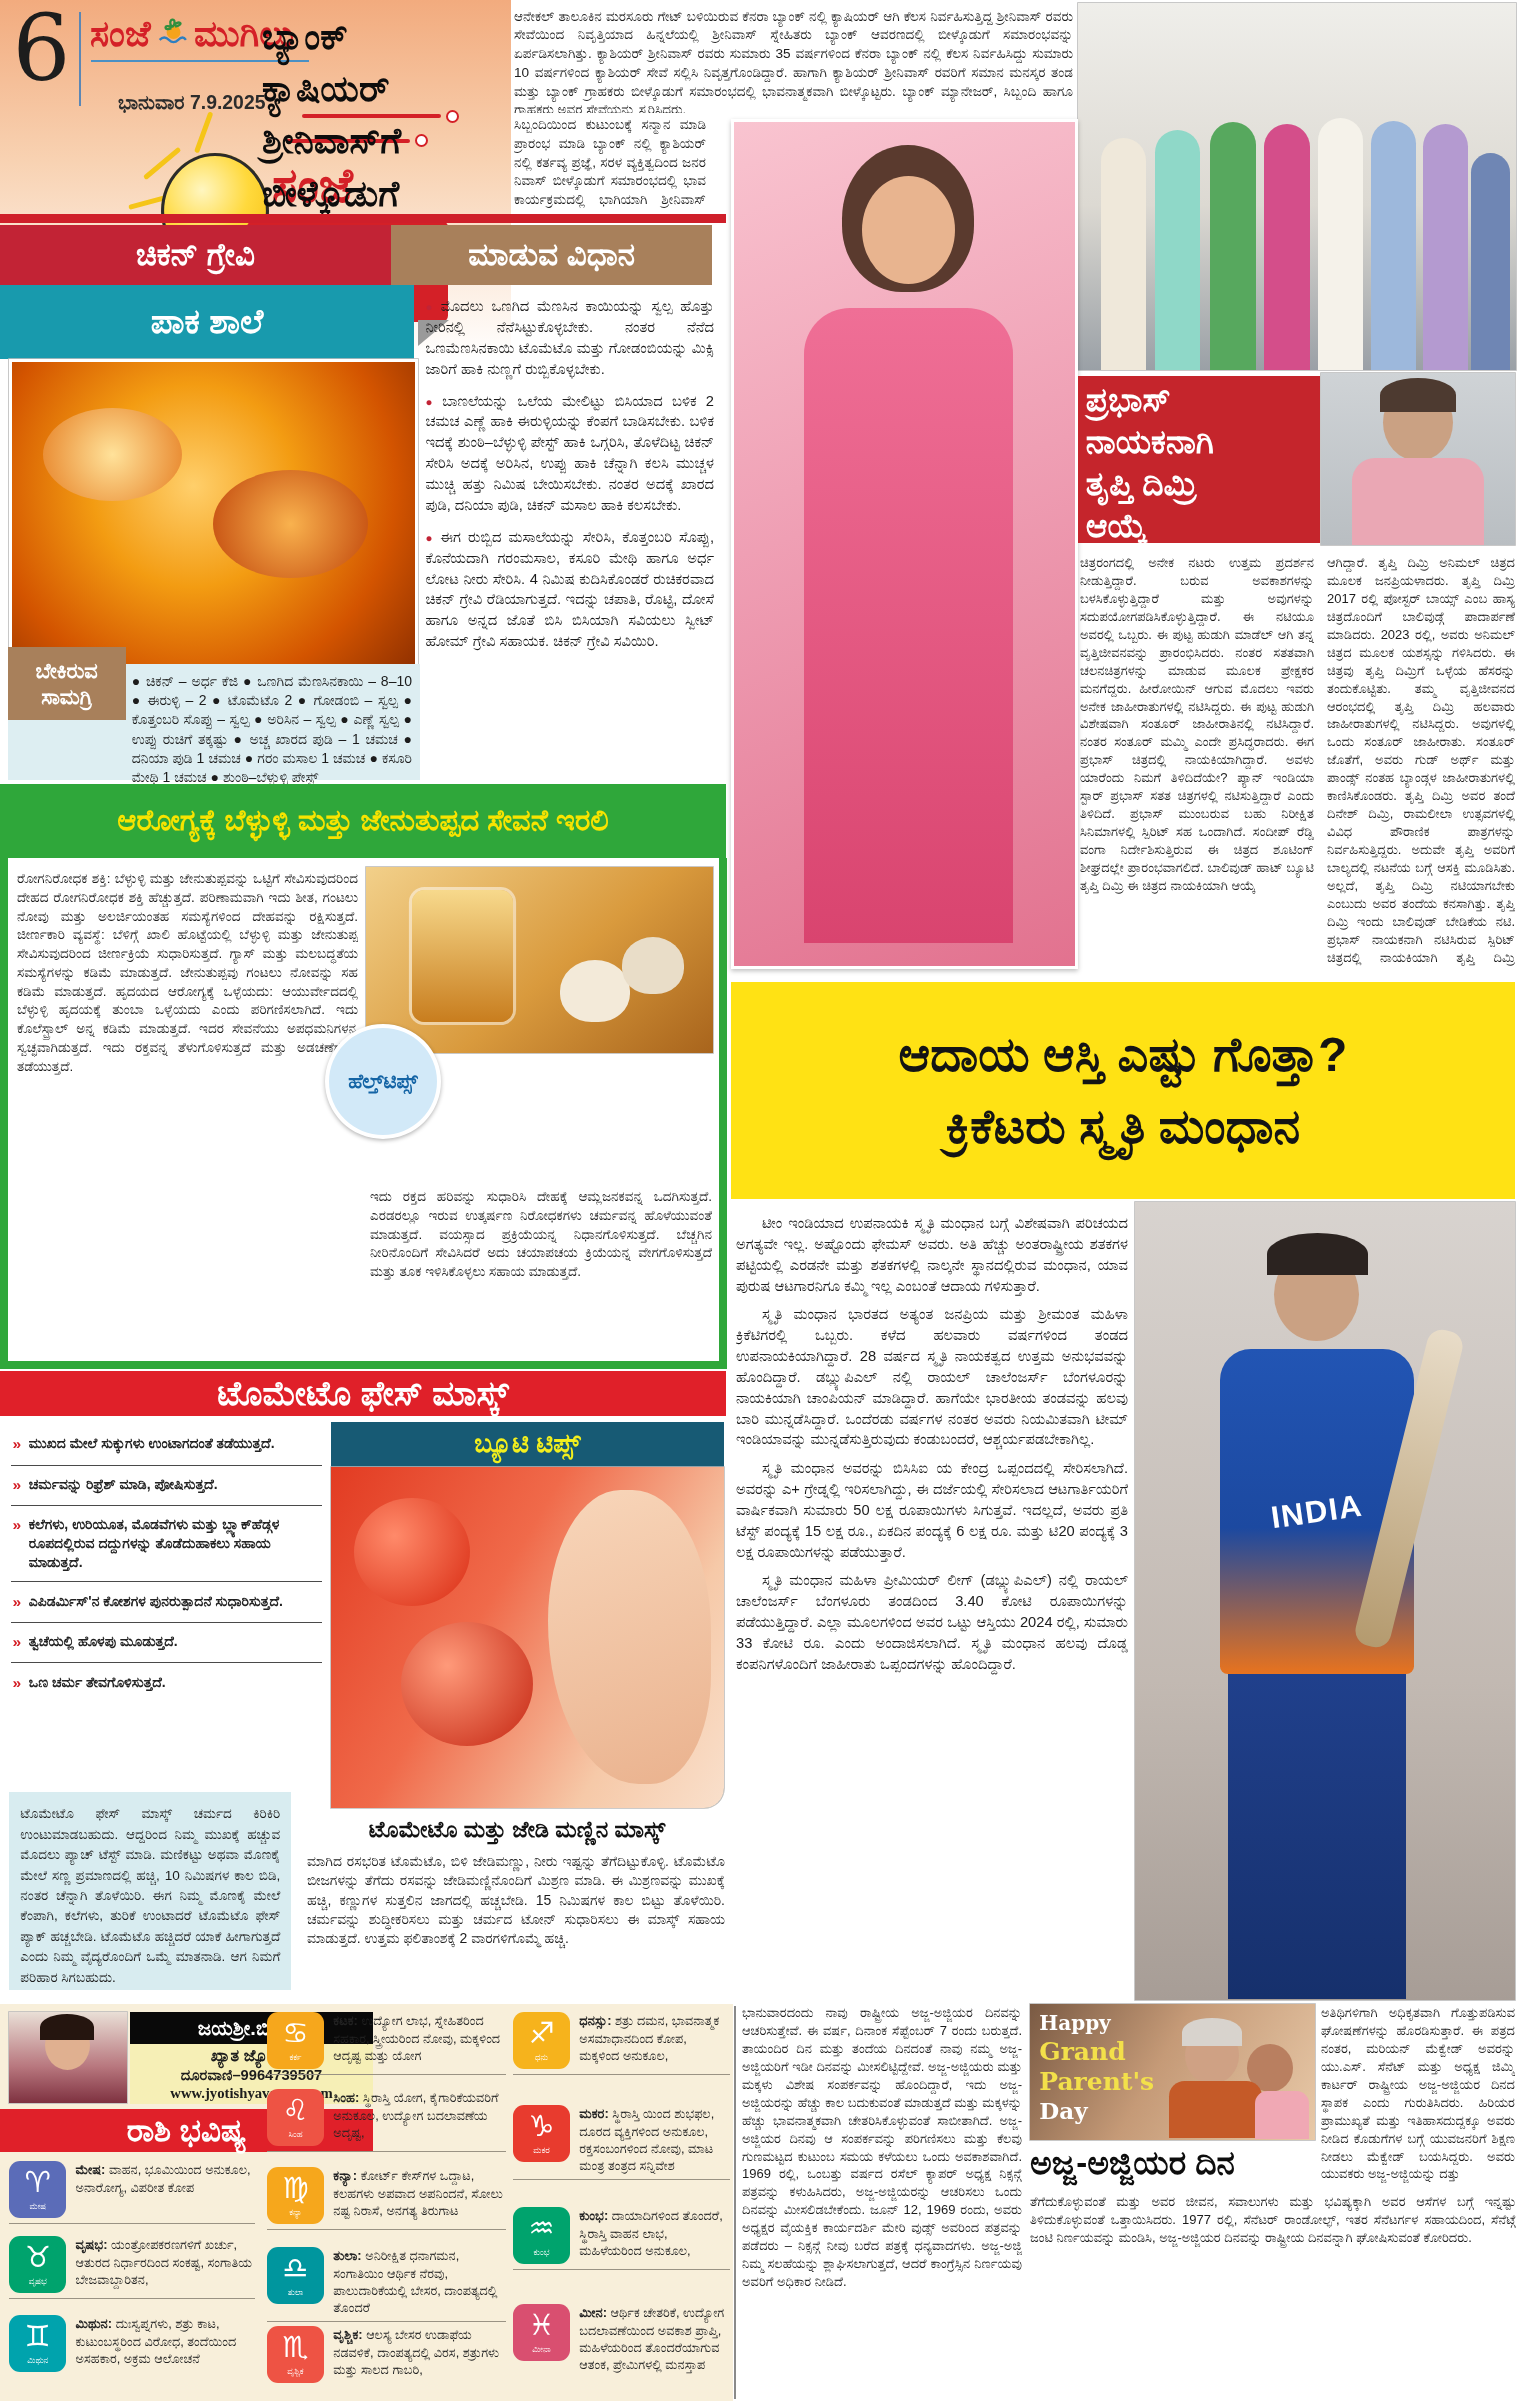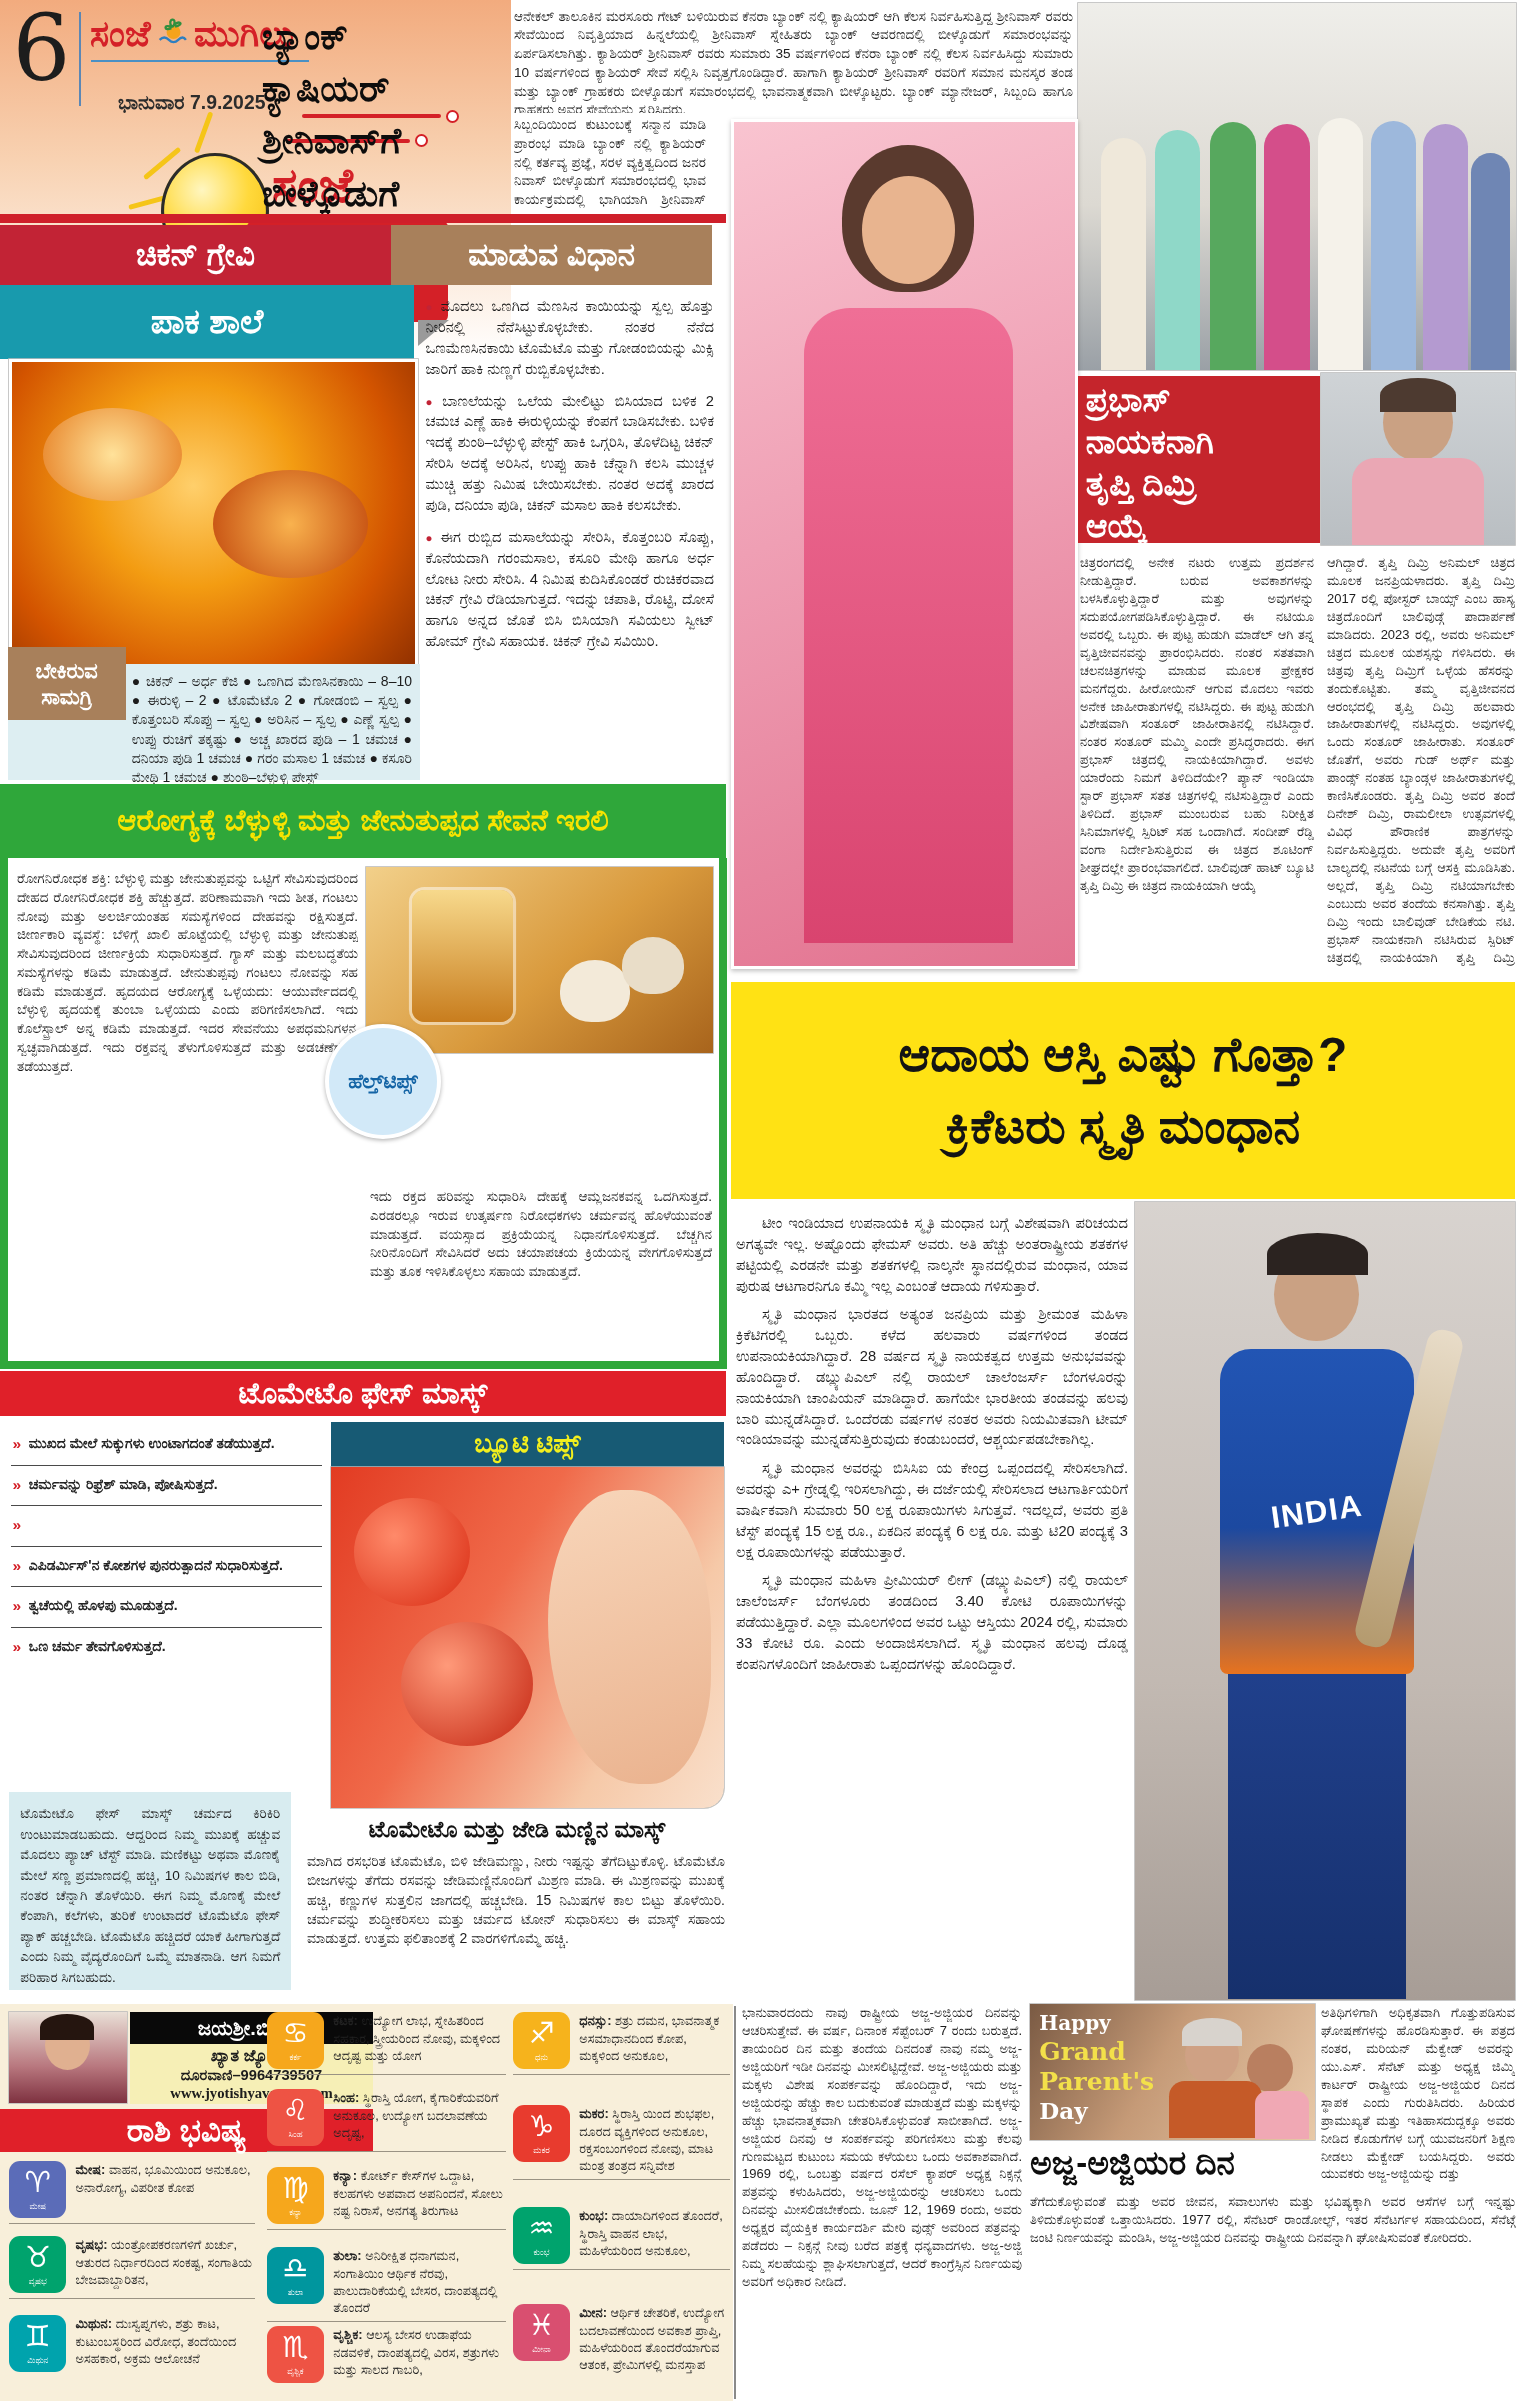--- a/index.html
+++ b/index.html
@@ -198,32 +198,33 @@
   <div class="abs photo ph-cricket" style="left:1135px;top:1202px;width:380px;height:798px;">
     <div class="abs" style="left:139px;top:46px;width:85px;height:93px;border-radius:50%;background:#caa183;"></div>
     <div class="abs" style="left:132px;top:31px;width:101px;height:42px;border-radius:50% 50% 0 0;background:#2b2320;"></div>
     <div class="abs" style="left:85px;top:147px;width:194px;height:325px;border-radius:31px 31px 7.7px 7.7px;background:linear-gradient(180deg,#2255b4 0%,#1c49a0 55%,#e8731e 100%);display:flex;align-items:center;justify-content:center;">
       <span style="color:#fff;font-weight:bold;font-size:31px;letter-spacing:1.5px;transform:rotate(-8deg);">INDIA</span>
     </div>
     <div class="abs" style="left:256px;top:124px;width:36px;height:325px;border-radius:15.5px;background:linear-gradient(180deg,#e8dcc8,#b49a6e);transform:rotate(14deg);"></div>
     <div class="abs" style="left:93px;top:472px;width:178px;height:325px;background:linear-gradient(180deg,#20408c,#16306c);"></div>
   </div>
 
-  <div class="abs banner-txt" style="left:0;top:1371px;width:726px;height:45px;background:#e02029;font-size:29px;">ಟೊಮೇಟೊ ಫೇಸ್ ಮಾಸ್ಕ್</div>
+  <div class="abs banner-txt" style="left:0;top:1371px;width:726px;height:45px;background:#e02029;font-size:34px;">ಟೊಮೇಟೊ ಫೇಸ್ ಮಾಸ್ಕ್</div>
   <div class="abs" style="left:11px;top:1425px;width:311px;">
     <div class="tb-item">
         <span class="tb-mark">»</span>
         <span>ಮುಖದ ಮೇಲೆ ಸುಕ್ಕುಗಳು ಉಂಟಾಗದಂತೆ ತಡೆಯುತ್ತದೆ.</span>
       </div>
     <div class="tb-item">
         <span class="tb-mark">»</span>
         <span>ಚರ್ಮವನ್ನು ರಿಫ್ರೆಶ್ ಮಾಡಿ, ಪೋಷಿಸುತ್ತದೆ.</span>
       </div>
     <div class="tb-item">
         <span class="tb-mark">»</span>
+        <span>ಕಲೆಗಳು, ಉರಿಯೂತ, ಮೊಡವೆಗಳು ಮತ್ತು ಬ್ಲ್ಯಾಕ್‌ಹೆಡ್ಗಳ ರೂಪದಲ್ಲಿರುವ ದದ್ದುಗಳನ್ನು ತೊಡೆದುಹಾಕಲು ಸಹಾಯ ಮಾಡುತ್ತದೆ.</span>
       </div>
     <div class="tb-item">
         <span class="tb-mark">»</span>
         <span>ಎಪಿಡರ್ಮಿಸ್'ನ ಕೋಶಗಳ ಪುನರುತ್ಪಾದನೆ ಸುಧಾರಿಸುತ್ತದೆ.</span>
       </div>
     <div class="tb-item">
         <span class="tb-mark">»</span>
         <span>ತ್ವಚೆಯಲ್ಲಿ ಹೊಳಪು ಮೂಡುತ್ತದೆ.</span>
       </div>
     <div class="tb-item">

